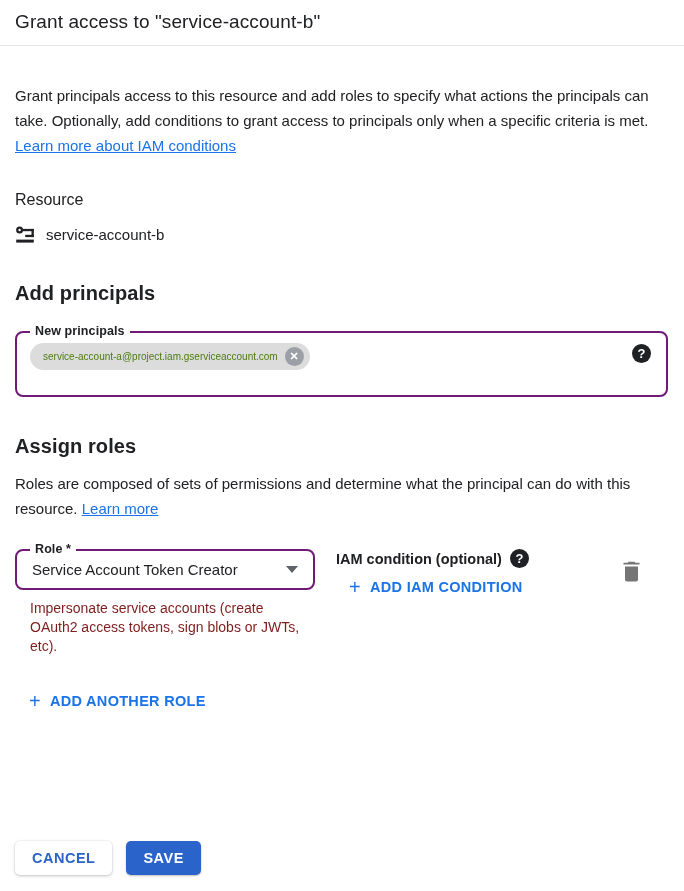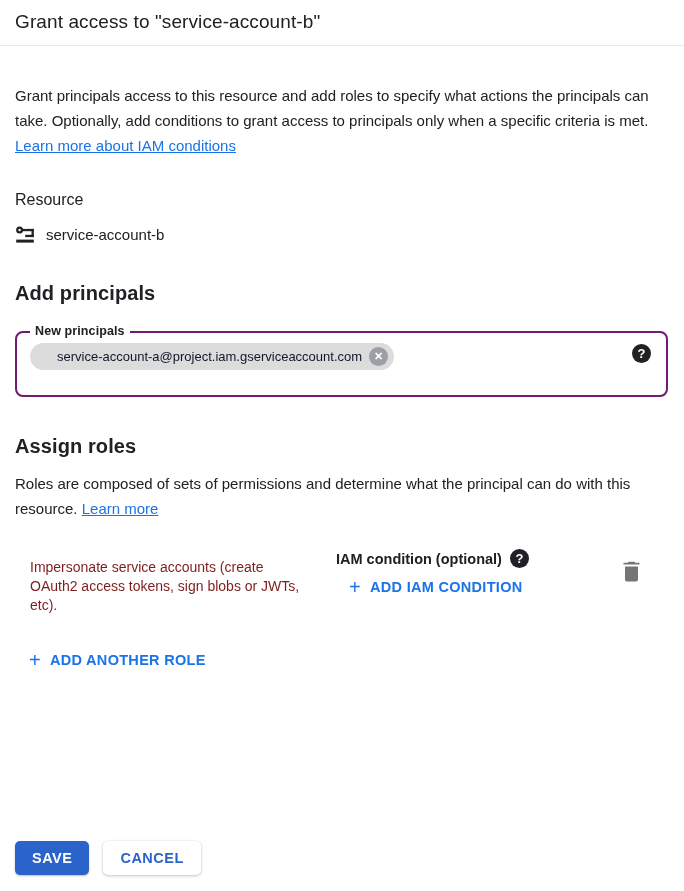--- a/index.html
+++ b/index.html
@@ -30,21 +30,21 @@
   .section-text { margin-top: 13px; }
 
   
   .outlined { position: relative; border: 2px solid #701a75; border-radius: 8px; background: #fff; }
   .outlined-label { position: absolute; top: -9px; left: 13px; background: #fff; padding: 0 5px;
                     font-size: 12.5px; font-weight: 700; color: #202124; letter-spacing: .1px; white-space: nowrap; }
 
   .principals-field { margin-top: 26px; min-height: 66px; padding: 10px 52px 10px 13px; }
   .chip { display: inline-flex; align-items: center; gap: 7px; background: #dcdcdd; border-radius: 14px;
           padding: 4px 6px 4px 13px; max-width: 100%; }
-  .chip-text { font-size: 13px; color: #0f172a; white-space: nowrap; margin-left: 14px; }
+  .chip-text { font-size: 10px; color: #4d7c0f; white-space: nowrap; }
   .chip-remove { width: 19px; height: 19px; border-radius: 50%; background: #9aa0a6; color: #fff;
                  display: inline-flex; align-items: center; justify-content: center;
                  font-size: 11px; font-weight: 700; cursor: pointer; flex: none; }
   .help-badge { width: 19px; height: 19px; border-radius: 50%; background: #202124; color: #fff;
                 display: inline-flex; align-items: center; justify-content: center;
                 font-size: 13px; font-weight: 700; cursor: pointer; flex: none; }
   .principals-help { position: absolute; right: 15px; top: 11px; }
 
   
   .role-row { margin-top: 28px; display: flex; align-items: flex-start; }
@@ -114,20 +114,25 @@
       </span>
       <span class="help-badge principals-help">?</span>
     </div>
 
     <h2 class="section-heading">Assign roles</h2>
     <p class="body-text section-text"><span>Roles are composed of sets of permissions and determine what the principal can do with this resource.</span> <a class="link">Learn more</a></p>
 
     <div class="role-row">
 
       <div class="role-col">
+        <div class="outlined role-select">
+          <span class="outlined-label">Role *</span>
+          <span class="role-value">Service Account Token Creator</span>
+          <span class="dropdown-arrow"></span>
+        </div>
         <div class="role-helper">Impersonate service accounts (create OAuth2 access tokens, sign blobs or JWTs, etc).</div>
       </div>
 
       <div class="condition-col">
         <div class="condition-label-row">
           <span class="condition-label">IAM condition (optional)</span>
           <span class="help-badge">?</span>
         </div>
         <button class="text-button add-condition">
           <span class="plus-glyph">+</span>
@@ -147,17 +152,17 @@
     </div>
 
     <button class="text-button add-role">
       <span class="plus-glyph">+</span>
       <span>ADD ANOTHER ROLE</span>
     </button>
 
   </div>
 
   <div class="dlg-footer">
+    <button class="btn btn-secondary">CANCEL</button>
     <button class="btn btn-primary">SAVE</button>
-    <button class="btn btn-secondary">CANCEL</button>
   </div>
 
 </div>
 
 </body></html>

